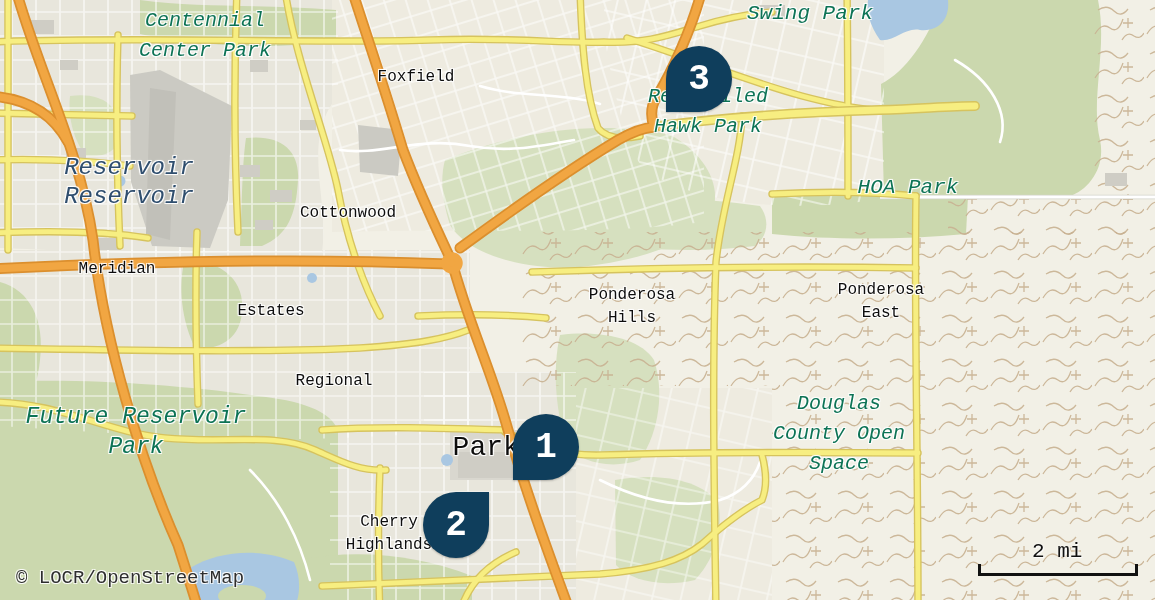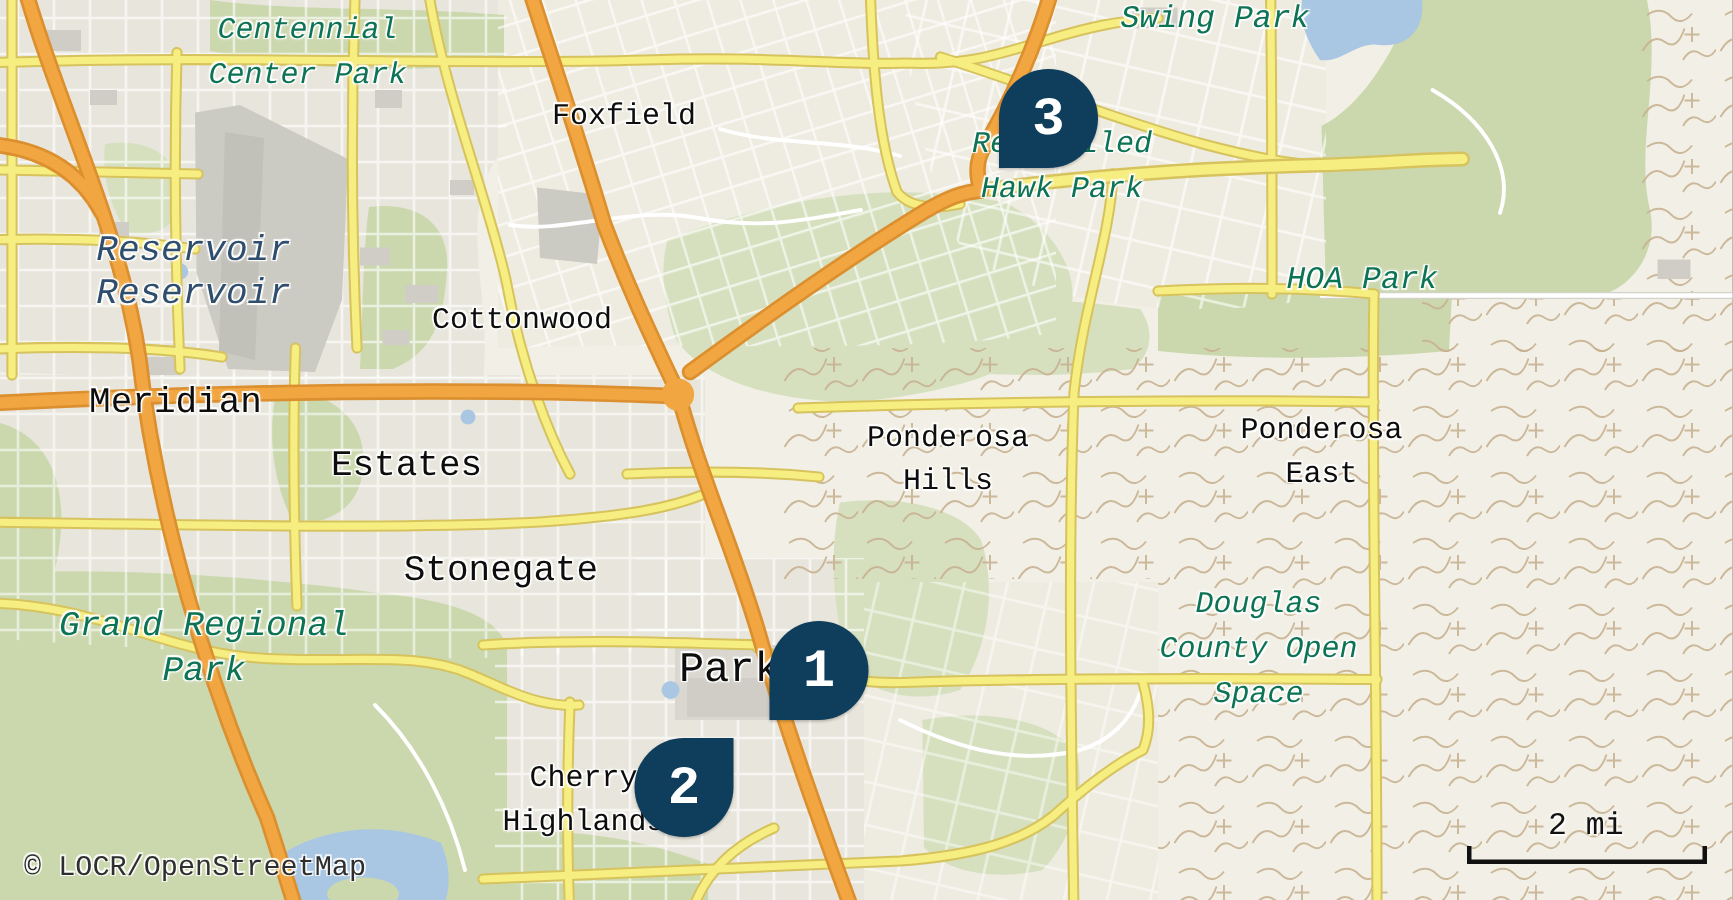--- a/index.html
+++ b/index.html
@@ -39,23 +39,23 @@
   .lbl{
     position:absolute; transform:translate(-50%,-50%); text-align:center; z-index:2;
     white-space:nowrap;
     text-shadow:-1px -1px 0 rgba(255,255,255,.85),1px -1px 0 rgba(255,255,255,.85),
                 -1px 1px 0 rgba(255,255,255,.85),1px 1px 0 rgba(255,255,255,.85),
                 0 0 3px rgba(255,255,255,.9);
   }
   .lbl .ln{display:block;}
   .park{color:var(--park-label);font-style:italic;font-size:20px;line-height:1.5;}
   .waterlbl{color:var(--water-label);font-style:italic;font-size:24px;line-height:1.2;}
-  .place{color:var(--place-label);font-size:20px;line-height:1.45;}
+  .place{color:var(--place-label);font-size:16px;line-height:1.45;}
   #lbl-swing,#lbl-hoa{font-size:21px;}
-  #lbl-meridian,#lbl-grandview,#lbl-stonegate{font-size:24px;}
+  #lbl-meridian,#lbl-grandview,#lbl-stonegate{font-size:16px;}
   #lbl-future{font-size:23px;line-height:1.3;}
   #lbl-parker{font-size:28px;}
 
   
   .pin{
     position:absolute; width:66px; height:66px; z-index:3;
     background:var(--pin); color:#ffffff;
     display:flex; align-items:center; justify-content:center;
     font-weight:bold; font-size:36px;
     box-shadow:0 1px 2px rgba(0,0,0,.25);
@@ -348,37 +348,37 @@
   <div class="lbl place" id="lbl-cottonwood" style="left:348px;top:214px">
     <span class="ln">Cottonwood</span>
   </div>
   <div class="lbl place" id="lbl-meridian" style="left:117px;top:270px">
     <span class="ln">Meridian</span>
   </div>
   <div class="lbl place" id="lbl-grandview" style="left:271px;top:312px">
     <span class="ln">Estates</span>
   </div>
   <div class="lbl place" id="lbl-stonegate" style="left:334px;top:382px">
-    <span class="ln">Stonegate</span>
+    <span class="ln">Regional</span>
   </div>
   <div class="lbl place" id="lbl-ponderosa-hills" style="left:632px;top:307px">
     <span class="ln">Ponderosa</span>
     <span class="ln">Hills</span>
   </div>
   <div class="lbl place" id="lbl-ponderosa-east" style="left:881px;top:302px">
     <span class="ln">Ponderosa</span>
     <span class="ln">East</span>
   </div>
   <div class="lbl park" id="lbl-douglas" style="left:839px;top:434px">
     <span class="ln">Douglas</span>
     <span class="ln">County Open</span>
     <span class="ln">Space</span>
   </div>
   <div class="lbl park" id="lbl-future" style="left:136px;top:433px">
-    <span class="ln">Grand Regional</span>
+    <span class="ln">Future Reservoir</span>
     <span class="ln">Park</span>
   </div>
   <div class="lbl place" id="lbl-parker" style="left:503px;top:448px">
     <span class="ln">Parker</span>
   </div>
   <div class="lbl place" id="lbl-cherry" style="left:389px;top:534px">
     <span class="ln">Cherry</span>
     <span class="ln">Highlands</span>
   </div>
 

